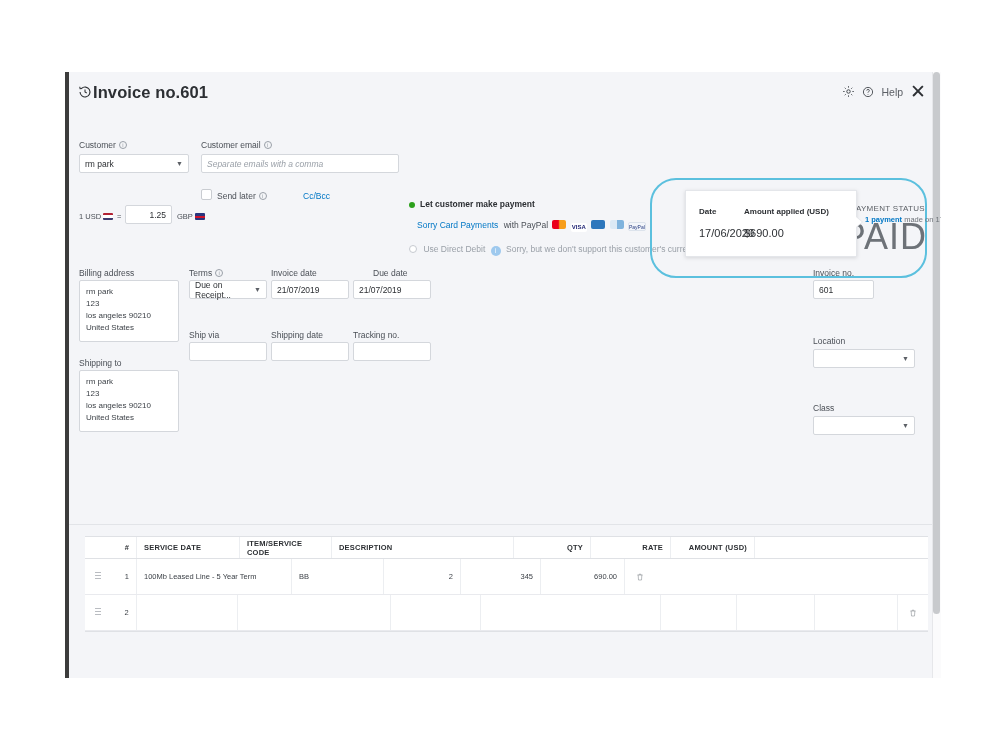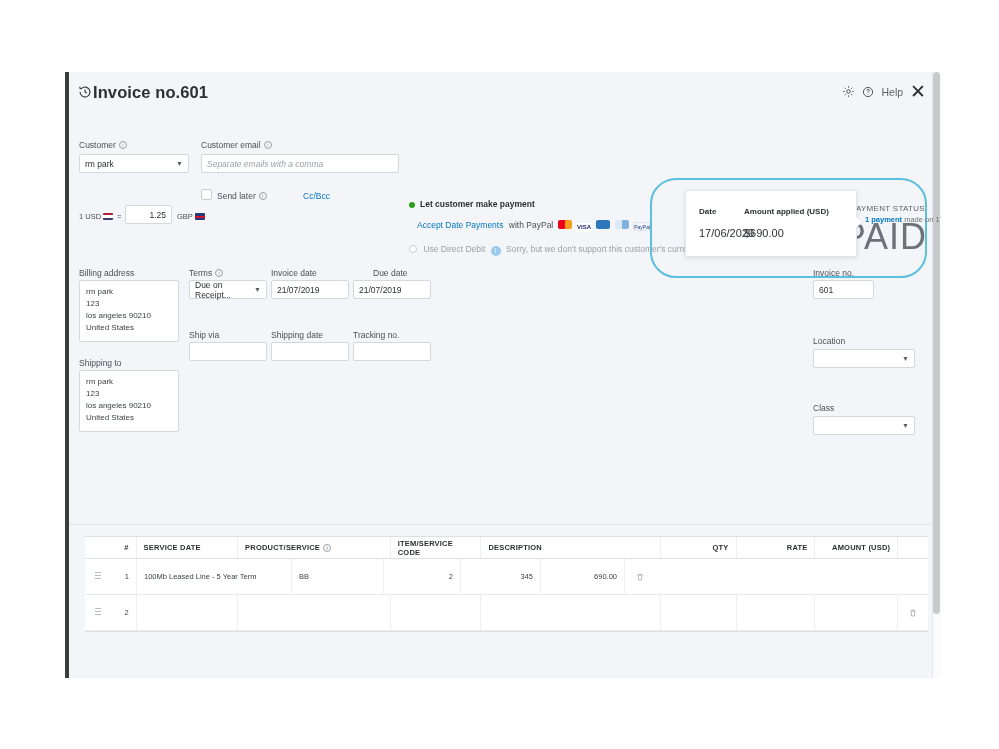--- a/index.html
+++ b/index.html
@@ -285,21 +285,21 @@
     </div>
     <div style="position:absolute; left:112px; top:140px; font-size:7.5px; color:#4a4f56; display:flex; align-items:center;">
       <span>GBP</span>
       <span class="flag flag-gb"></span>
     </div>
 
     <div class="pay-dot"></div>
     <div class="pay-line1">Let customer make payment</div>
 
     <div class="pay-line2">
-      <span class="lnk">Accept Date Payments</span>
+      <span class="lnk">Sorry Card Payments</span>
       <span style="margin-left:3px;">with PayPal</span>
       <span class="card-chip chip-mc"></span>
       <span class="card-chip chip-visa">VISA</span>
       <span class="card-chip chip-amex"></span>
       <span class="card-chip chip-maestro"></span>
       <span class="card-chip chip-pp">PayPal</span>
     </div>
 
     <div class="pay-line3">
       <span class="radio-off"></span>
@@ -393,24 +393,20 @@
     <div class="fselect" style="right:13px; top:498px; width:50px; height:18px;">
       <span>No VAT</span>
       <span class="caret">▼</span>
     </div>
 
     <div class="tbl">
       <div class="trow thead">
         <div class="tc c-grip nb"></div>
         <div class="tc c-idx">#</div>
         <div class="tc c-date">SERVICE DATE</div>
-        <div class="tc c-prod">
-          <span>PRODUCT/SERVICE</span>
-            <span class="qmark">i</span>
-        </div>
         <div class="tc c-code">ITEM/SERVICE CODE</div>
         <div class="tc c-desc">DESCRIPTION</div>
         <div class="tc c-qty">QTY</div>
         <div class="tc c-rate">RATE</div>
         <div class="tc c-amt">AMOUNT (USD)</div>
         <div class="tc c-del last"></div>
       </div>
 
       <div class="trow tbody-row">
         <div class="tc c-grip nb">

